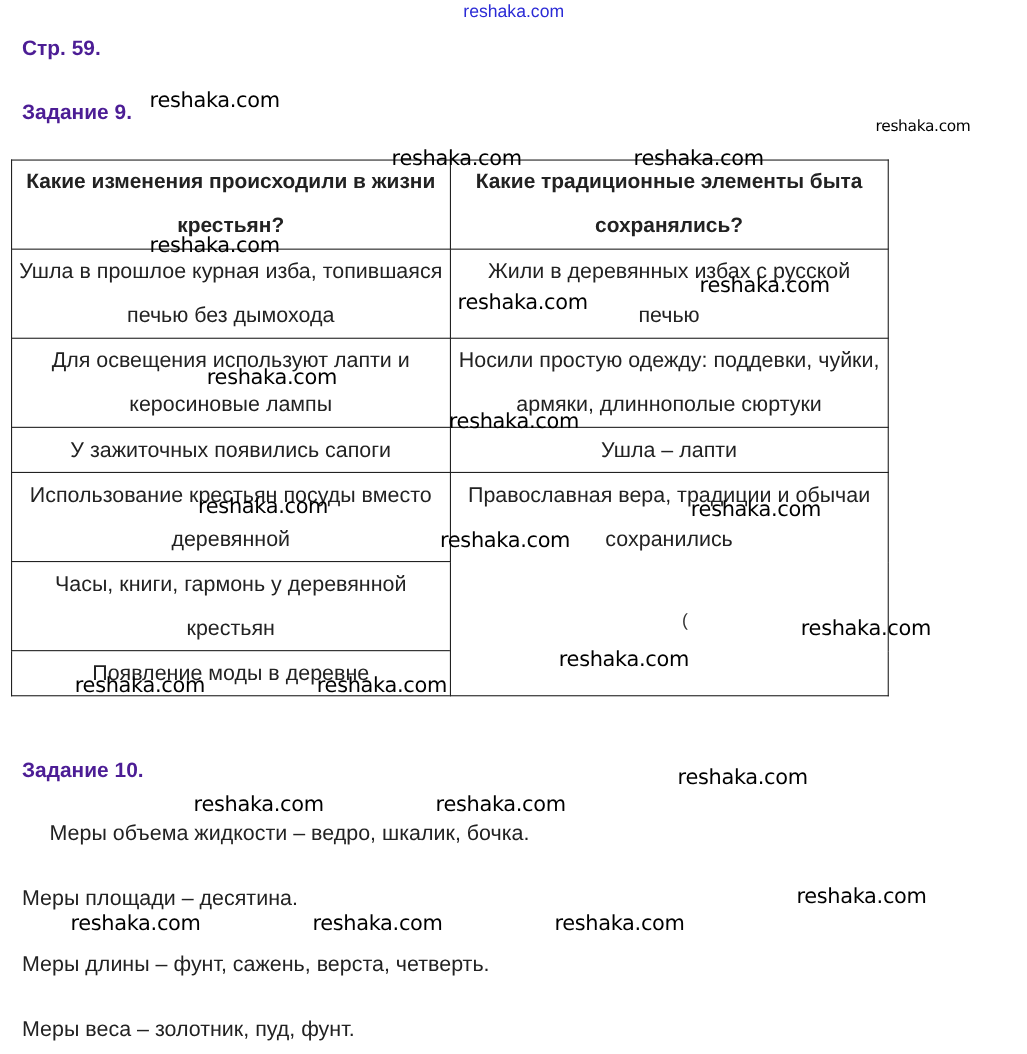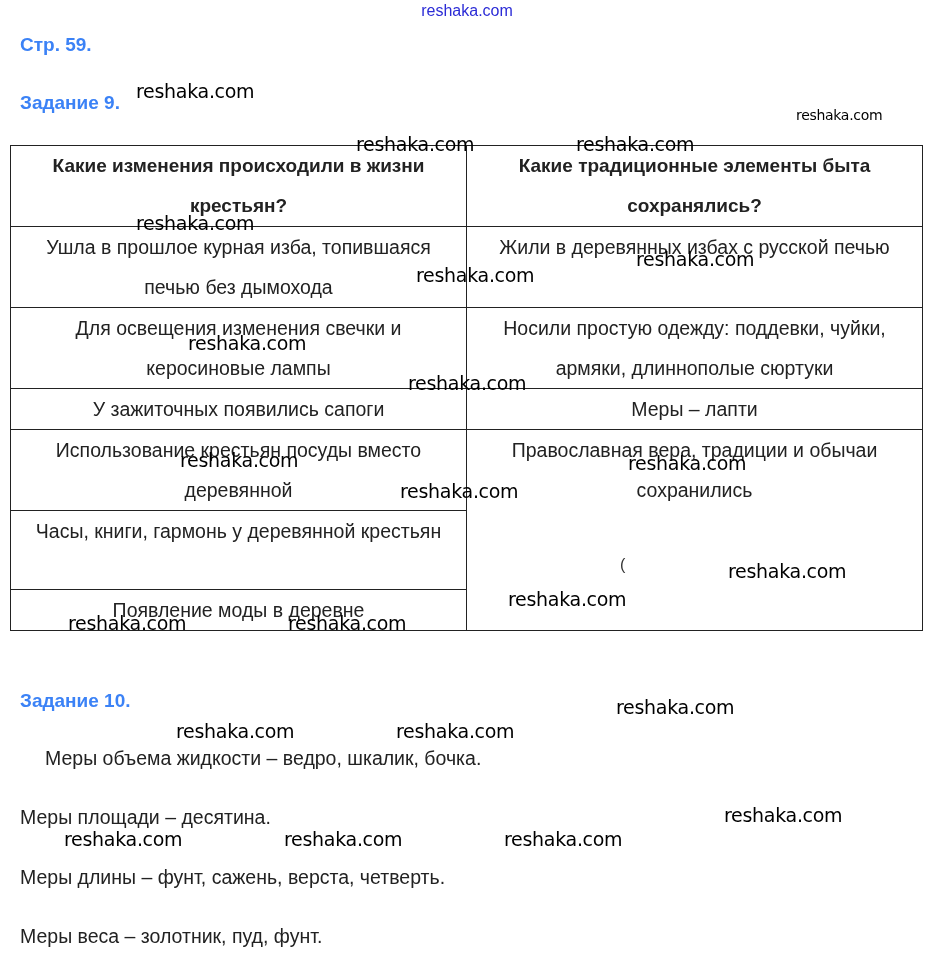--- a/index.html
+++ b/index.html
@@ -2,26 +2,26 @@
 <html><head>
   <meta charset="utf-8">
   <style>
     html, body { margin: 0; padding: 0; background: #ffffff; }
     body {
       width: 934px; height: 958px; position: relative; overflow: hidden;
       font-family: "Liberation Sans", sans-serif; color: #1a1a1a;
     }
     .abs { position: absolute; white-space: nowrap; }
     .top-wm { left: 0; width: 934px; top: 2px; text-align: center; font-size: 16px; color: #2b2bd6; }
-    .h { font-weight: bold; font-size: 19px; color: #3b82f6; }
+    .h { font-weight: bold; font-size: 19px; color: #4c1d95; }
     .wm { font-family: "DejaVu Sans", sans-serif; font-size: 19px; color: #000; letter-spacing: -0.3px; }
     .wm-small { font-size: 14px; }
 
     table.t9 {
-      position: absolute; left: 10px; top: 145px; width: 913px;
+      position: absolute; left: 10px; top: 145px; width: 798px;
       border-collapse: collapse; table-layout: fixed;
     }
     table.t9 td, table.t9 th {
       border: 1px solid #222; text-align: center; vertical-align: top;
       font-size: 19.5px; line-height: 40px; padding: 0 6px;
       color: #222;
     }
     table.t9 th { font-weight: bold; font-size: 19px; height: 79px; }
     table.t9 td.c1 { width: 444px; }
     .r2 { height: 79px; }
@@ -41,26 +41,26 @@
   <tbody>
       <tr>
     <th class="c1">Какие изменения происходили в жизни крестьян?</th>
     <th>Какие традиционные элементы быта сохранялись?</th>
   </tr>
   <tr class="r2">
     <td class="c1">Ушла в прошлое курная изба, топившаяся печью без дымохода</td>
     <td>Жили в деревянных избах с русской печью</td>
   </tr>
   <tr class="r2">
-    <td class="c1">Для освещения изменения свечки и керосиновые лампы</td>
+    <td class="c1">Для освещения используют лапти и керосиновые лампы</td>
     <td>Носили простую одежду: поддевки, чуйки, армяки, длиннополые сюртуки</td>
   </tr>
   <tr class="r1">
     <td class="c1">У зажиточных появились сапоги</td>
-    <td>Меры – лапти</td>
+    <td>Ушла – лапти</td>
   </tr>
   <tr class="r2">
     <td class="c1">Использование крестьян посуды вместо деревянной</td>
     <td rowspan="3">Православная вера, традиции и обычаи сохранились</td>
   </tr>
   <tr class="r2">
     <td class="c1">Часы, книги, гармонь у деревянной крестьян</td>
   </tr>
   <tr class="r1">
     <td class="c1">Появление моды в деревне</td>

